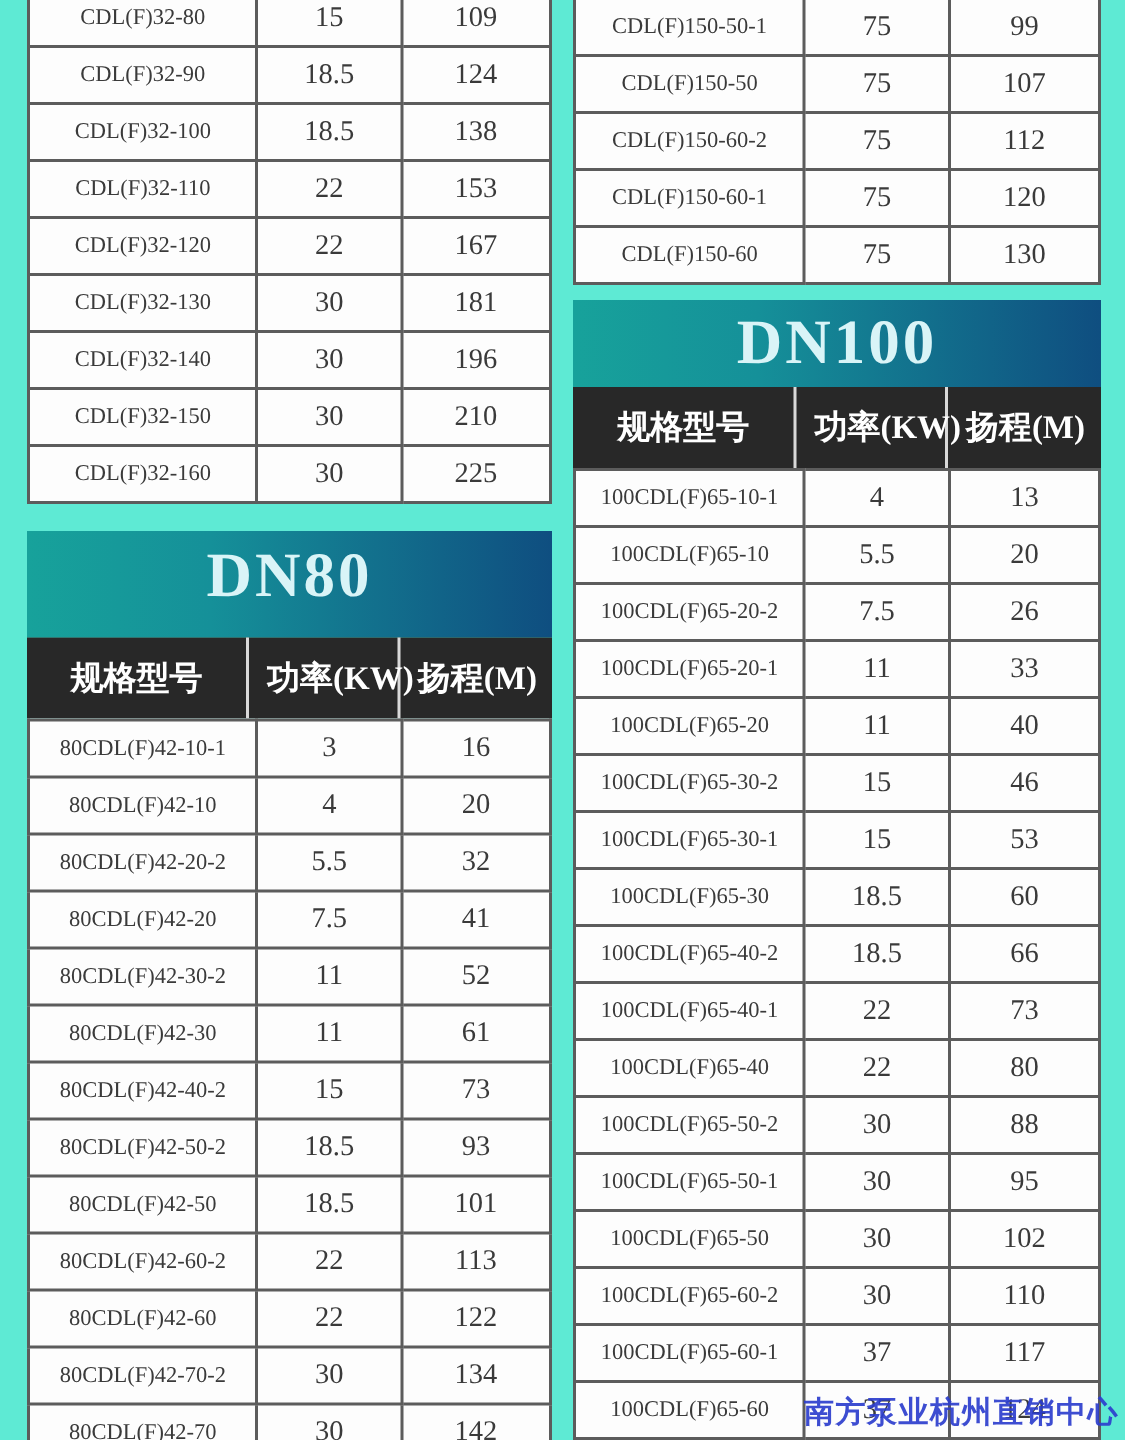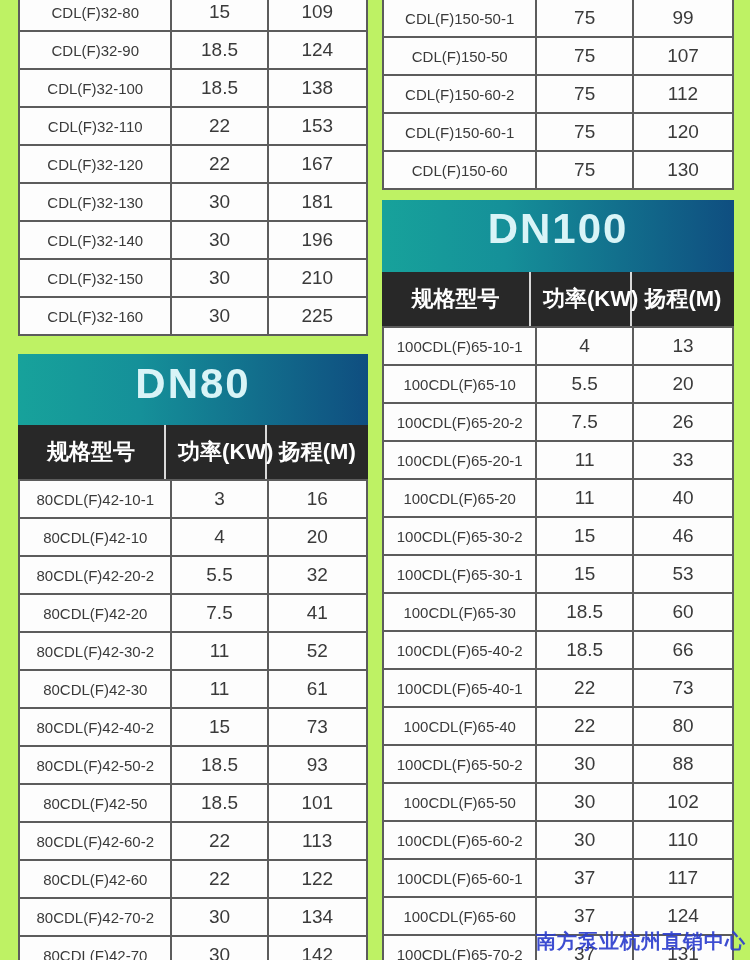--- a/index.html
+++ b/index.html
@@ -1,18 +1,18 @@
 <!DOCTYPE html>
 <html><head>
 <meta charset="utf-8">
 <style>
   html,body{margin:0;padding:0;}
   .canvas{
     position:relative;width:750px;height:960px;overflow:hidden;
-    background:#bef264;font-family:Liberation Sans, sans-serif;
+    background:#5eead4;font-family:Liberation Serif, serif;
   }
   .col{position:absolute;top:0;}
   .col-left{left:18px;width:350px;}
   .col-right{left:382px;width:352px;}
 
   table.datatable{
     border-collapse:collapse;width:100%;table-layout:fixed;
     background:#fdfdfd;
   }
   table.datatable td,table.datatable th{
@@ -27,21 +27,21 @@
   .cut-top{margin-top:-8px;}
   .cut-top-sm{margin-top:-2px;}
 
   .dn-section{margin-top:18px;}
   .dn-section-r{margin-top:10px;}
   .banner{
     height:71px;line-height:60px;text-align:center;
     background:linear-gradient(90deg,#17a29b 0%,#159099 35%,#0f4e80 100%);
     color:#d9f4f7;font-size:42px;font-weight:bold;letter-spacing:2px;
   }
-  .banner-r{height:72px;line-height:58px;}
+  .banner-r{height:58px;line-height:58px;}
   table.headtable{
     border-collapse:collapse;width:100%;table-layout:fixed;
   }
   table.headtable tr{height:35px;}
   table.headtable th{
     background:#282828;color:#ffffff;font-size:22px;font-weight:bold;
     text-align:center;vertical-align:middle;padding:12px;white-space:nowrap;
     border-left:2px solid #d9d9d9;
   }
   table.headtable th:first-child{border-left:none;}
@@ -298,20 +298,25 @@
               <td class="c0">100CDL(F)65-40</td>
               <td class="c1">22</td>
               <td class="c2">80</td>
             </tr>
             <tr>
               <td class="c0">100CDL(F)65-50-2</td>
               <td class="c1">30</td>
               <td class="c2">88</td>
             </tr>
             <tr>
+              <td class="c0">100CDL(F)65-50-1</td>
+              <td class="c1">30</td>
+              <td class="c2">95</td>
+            </tr>
+            <tr>
               <td class="c0">100CDL(F)65-50</td>
               <td class="c1">30</td>
               <td class="c2">102</td>
             </tr>
             <tr>
               <td class="c0">100CDL(F)65-60-2</td>
               <td class="c1">30</td>
               <td class="c2">110</td>
             </tr>
             <tr>

